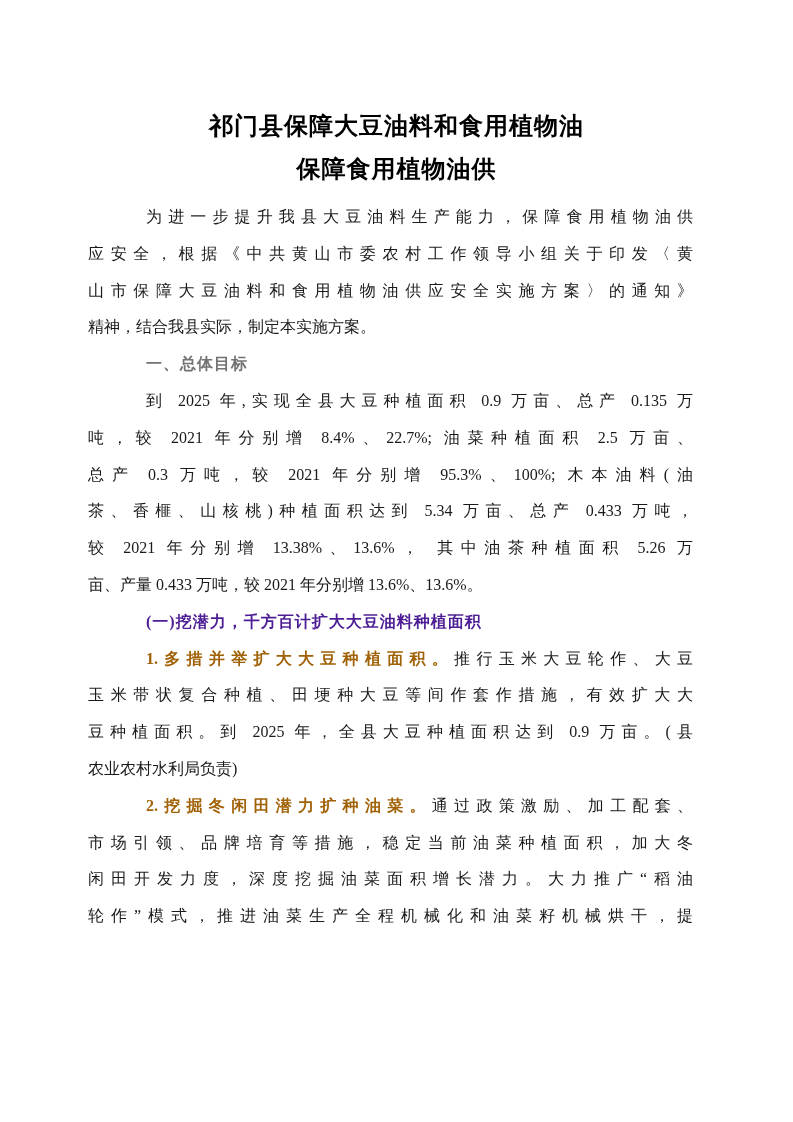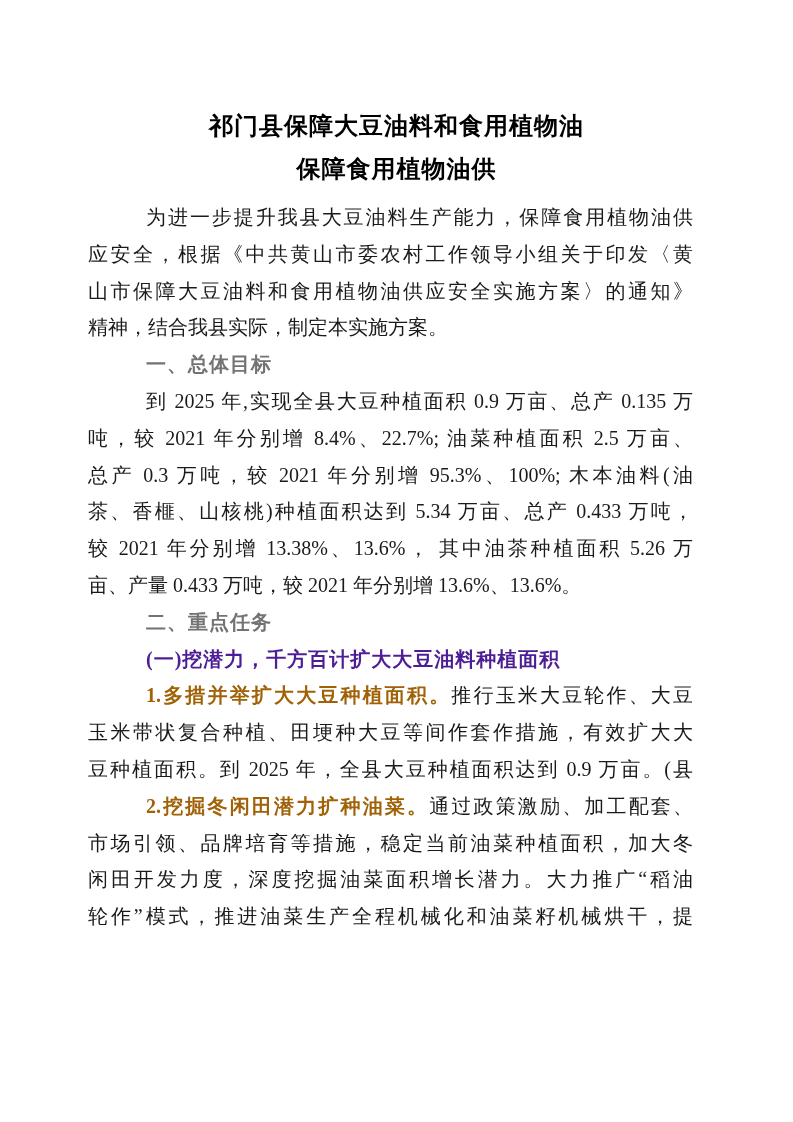--- a/index.html
+++ b/index.html
@@ -28,21 +28,21 @@
     font-family: "Liberation Serif", "DejaVu Serif", serif;
   }
   .title .tline { display: block; }
   .body {
     margin: 8px 100px 0 88px; 
   }
   .line {
     margin: 0;
     height: 36.8px;
     line-height: 36.8px;
-    font-size: 20px;
+    font-size: 16px;
     text-align: justify;
     text-align-last: justify;
     white-space: nowrap;
     overflow: hidden;
     color: #1a1a1a;
   }
   .line.lastline {
     text-align: center;
     text-align-last: left;
   }
@@ -84,27 +84,27 @@
 
     <p class="line hei indent lastline">一、总体目标</p>
 
     <p class="line indent">到 2025 年,实现全县大豆种植面积 0.9 万亩、总产 0.135 万</p>
     <p class="line">吨，较 2021 年分别增 8.4%、22.7%; 油菜种植面积 2.5 万亩、</p>
     <p class="line">总产 0.3 万吨，较 2021 年分别增 95.3%、100%; 木本油料(油</p>
     <p class="line">茶、香榧、山核桃)种植面积达到 5.34 万亩、总产 0.433 万吨，</p>
     <p class="line">较 2021 年分别增 13.38%、13.6%， 其中油茶种植面积 5.26 万</p>
     <p class="line lastline">亩、产量 0.433 万吨，较 2021 年分别增 13.6%、13.6%。</p>
 
-    <p class="line hei indent lastline">二、重点任务</p>
 
     <p class="line kai indent lastline">(一)挖潜力，千方百计扩大大豆油料种植面积</p>
 
     <p class="line indent"><span class="lead">1.多措并举扩大大豆种植面积。</span><span>推行玉米大豆轮作、大豆</span></p>
     <p class="line">玉米带状复合种植、田埂种大豆等间作套作措施，有效扩大大</p>
     <p class="line">豆种植面积。到 2025 年，全县大豆种植面积达到 0.9 万亩。(县</p>
+    <p class="line lastline">农业农村水利局负责)</p>
 
     <p class="line indent"><span class="lead">2.挖掘冬闲田潜力扩种油菜。</span><span>通过政策激励、加工配套、</span></p>
     <p class="line">市场引领、品牌培育等措施，稳定当前油菜种植面积，加大冬</p>
     <p class="line">闲田开发力度，深度挖掘油菜面积增长潜力。大力推广“稻油</p>
     <p class="line">轮作”模式，推进油菜生产全程机械化和油菜籽机械烘干，提</p>
 
   </div>
 </div>
 
 </body></html>

